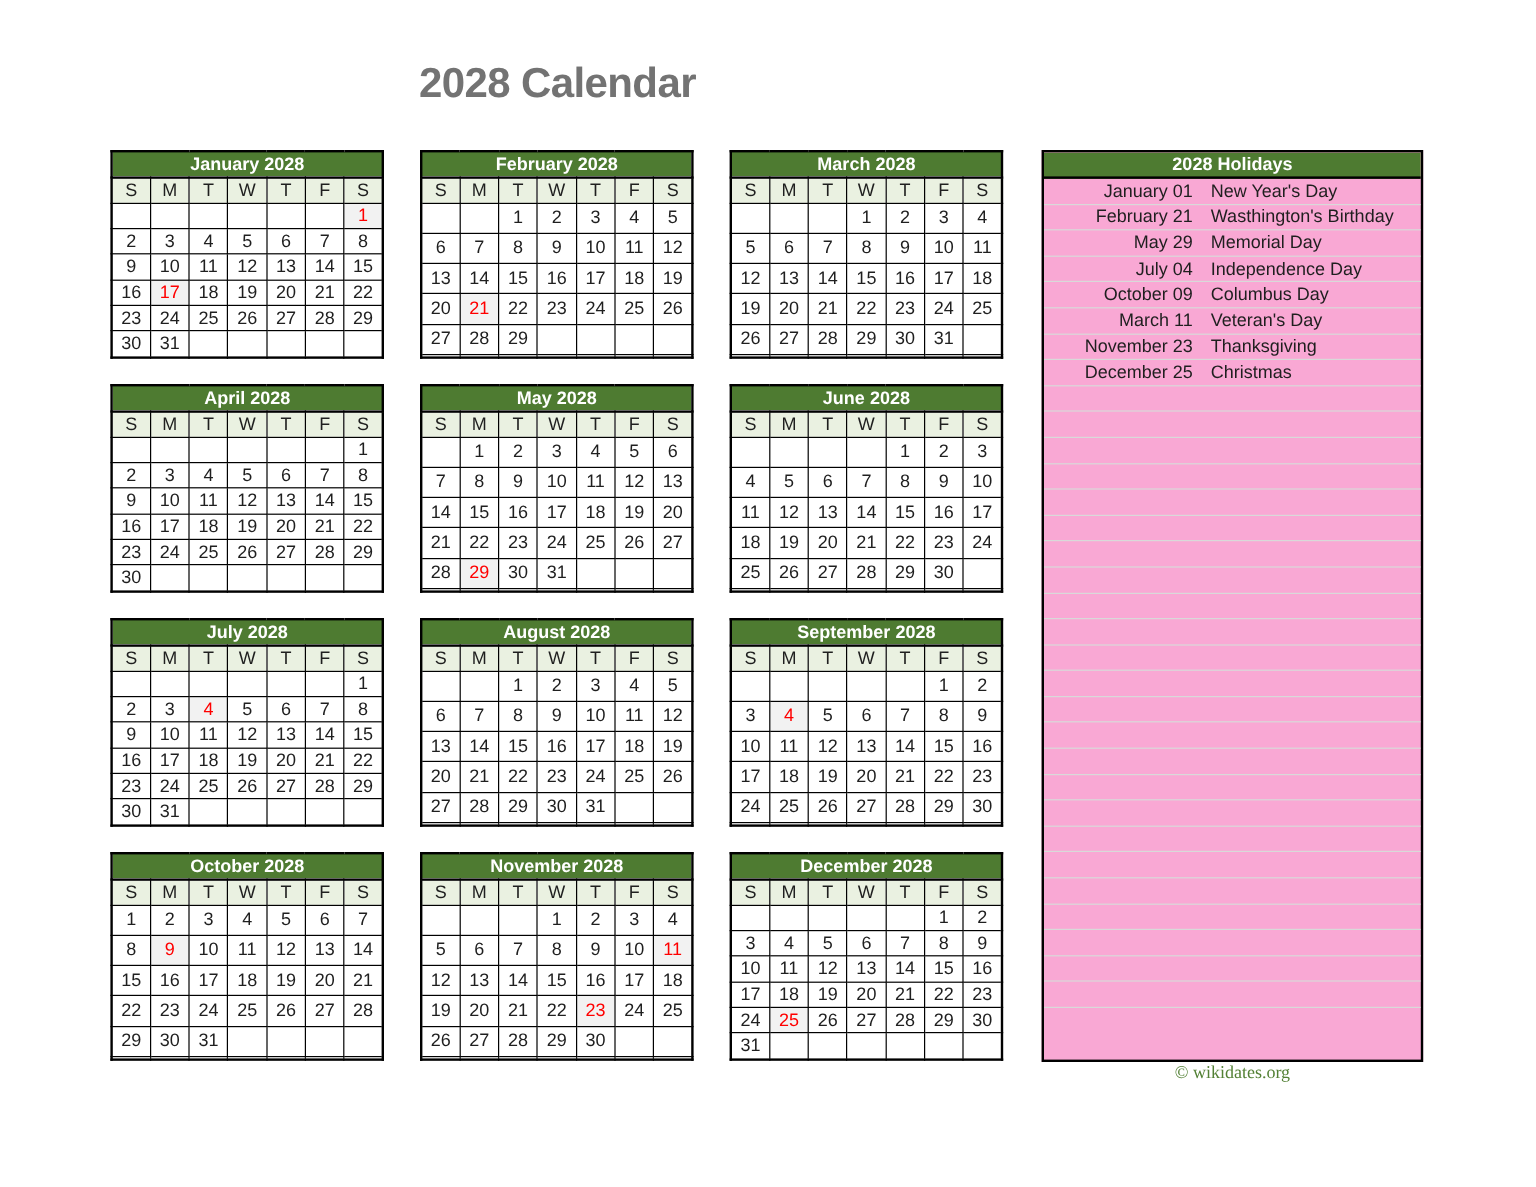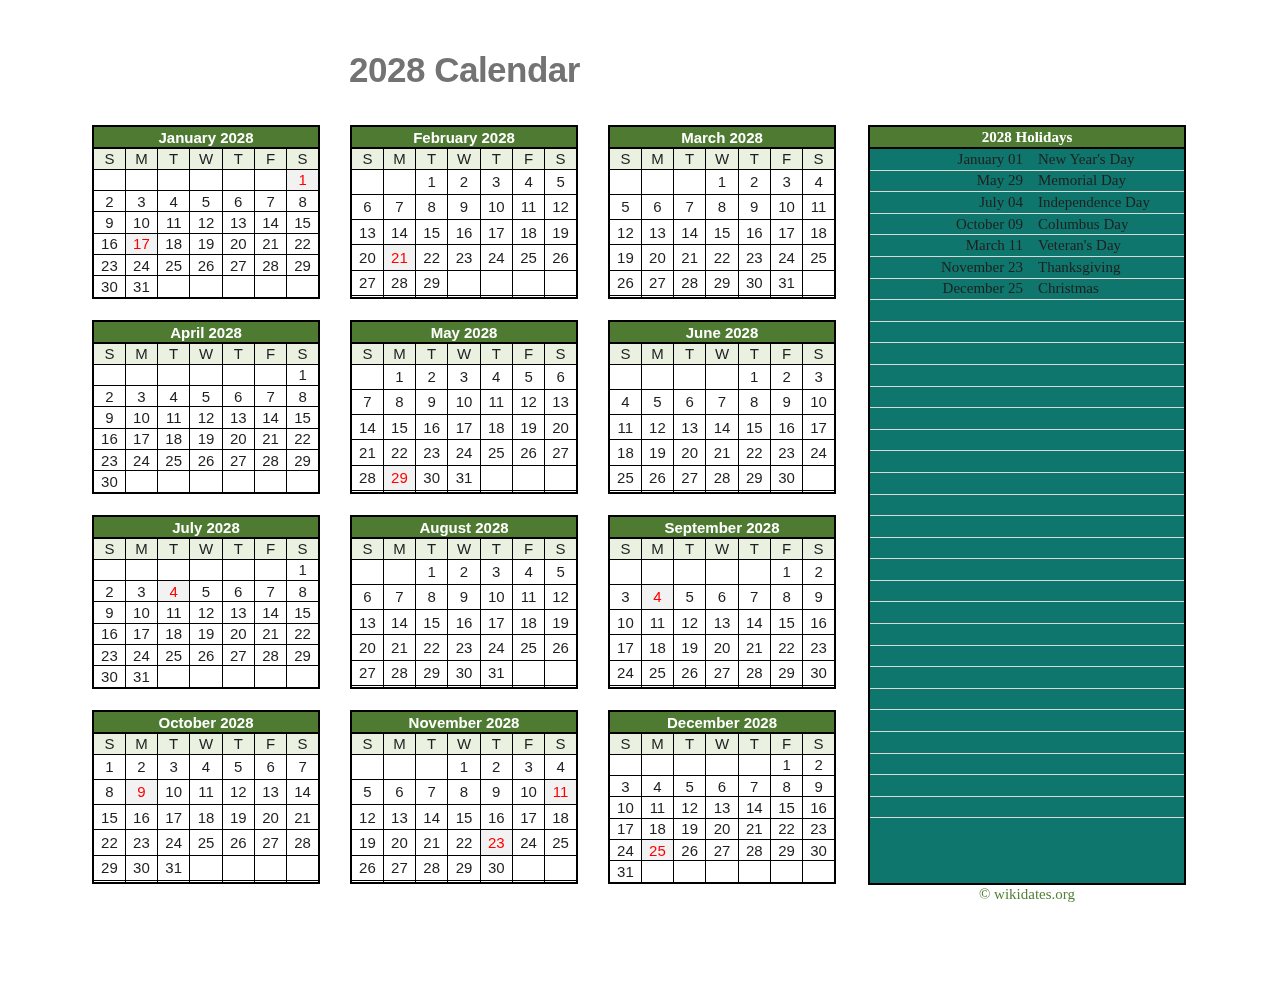--- a/index.html
+++ b/index.html
@@ -40,32 +40,32 @@
     height:22px;background:var(--green);color:#ffffff;font-weight:bold;
     border:2px solid var(--line);
   }
   table.month th.dh{
     height:21px;background:var(--pale);font-weight:normal;color:#1f1f1f;
   }
   table.month td{background:#ffffff;color:#1f1f1f;}
   table.month td.hol{background:var(--holiday-bg);color:var(--holiday-red);}
   .holidays-panel{
     position:absolute;left:868px;top:125px;width:318px;height:760px;
-    border:2px solid var(--line);background:#0f766e;overflow:hidden;font-family:Liberation Serif, serif;
+    border:2px solid var(--line);background:#f9a8d4;overflow:hidden;
   }
   .holidays-header{
     height:22px;background:var(--green);color:#ffffff;font-weight:bold;
     font-size:15px;text-align:center;line-height:21px;
     border-bottom:2px solid var(--line);
   }
   .hrow{
     height:21.6px;display:flex;align-items:center;
     border-bottom:1px solid var(--row-line);font-size:15px;
   }
-  .hdate{width:130px;text-align:right;padding-right:6px;flex:none;margin-left:29px;}
+  .hdate{width:130px;text-align:right;padding-right:6px;flex:none;}
   .hname{padding-left:9px;text-align:left;}
   .footer{
     position:absolute;left:868px;top:886px;width:318px;text-align:center;
     font-size:15px;color:var(--footer-green);cursor:pointer;font-family:Liberation Serif, serif;
   }
 </style>
 </head>
 <body>
 
 <h1 class="page-title">2028 Calendar</h1>
@@ -912,20 +912,24 @@
       </tbody>
     </table>
   </div>
 
 <div class="holidays-panel">
   <div class="holidays-header">2028 Holidays</div>
   <div>
       <div class="hrow">
         <span class="hdate">January 01</span>
         <span class="hname">New Year's Day</span>
+      </div>
+      <div class="hrow">
+        <span class="hdate">February 21</span>
+        <span class="hname">Wasthington's Birthday</span>
       </div>
       <div class="hrow">
         <span class="hdate">May 29</span>
         <span class="hname">Memorial Day</span>
       </div>
       <div class="hrow">
         <span class="hdate">July 04</span>
         <span class="hname">Independence Day</span>
       </div>
       <div class="hrow">

